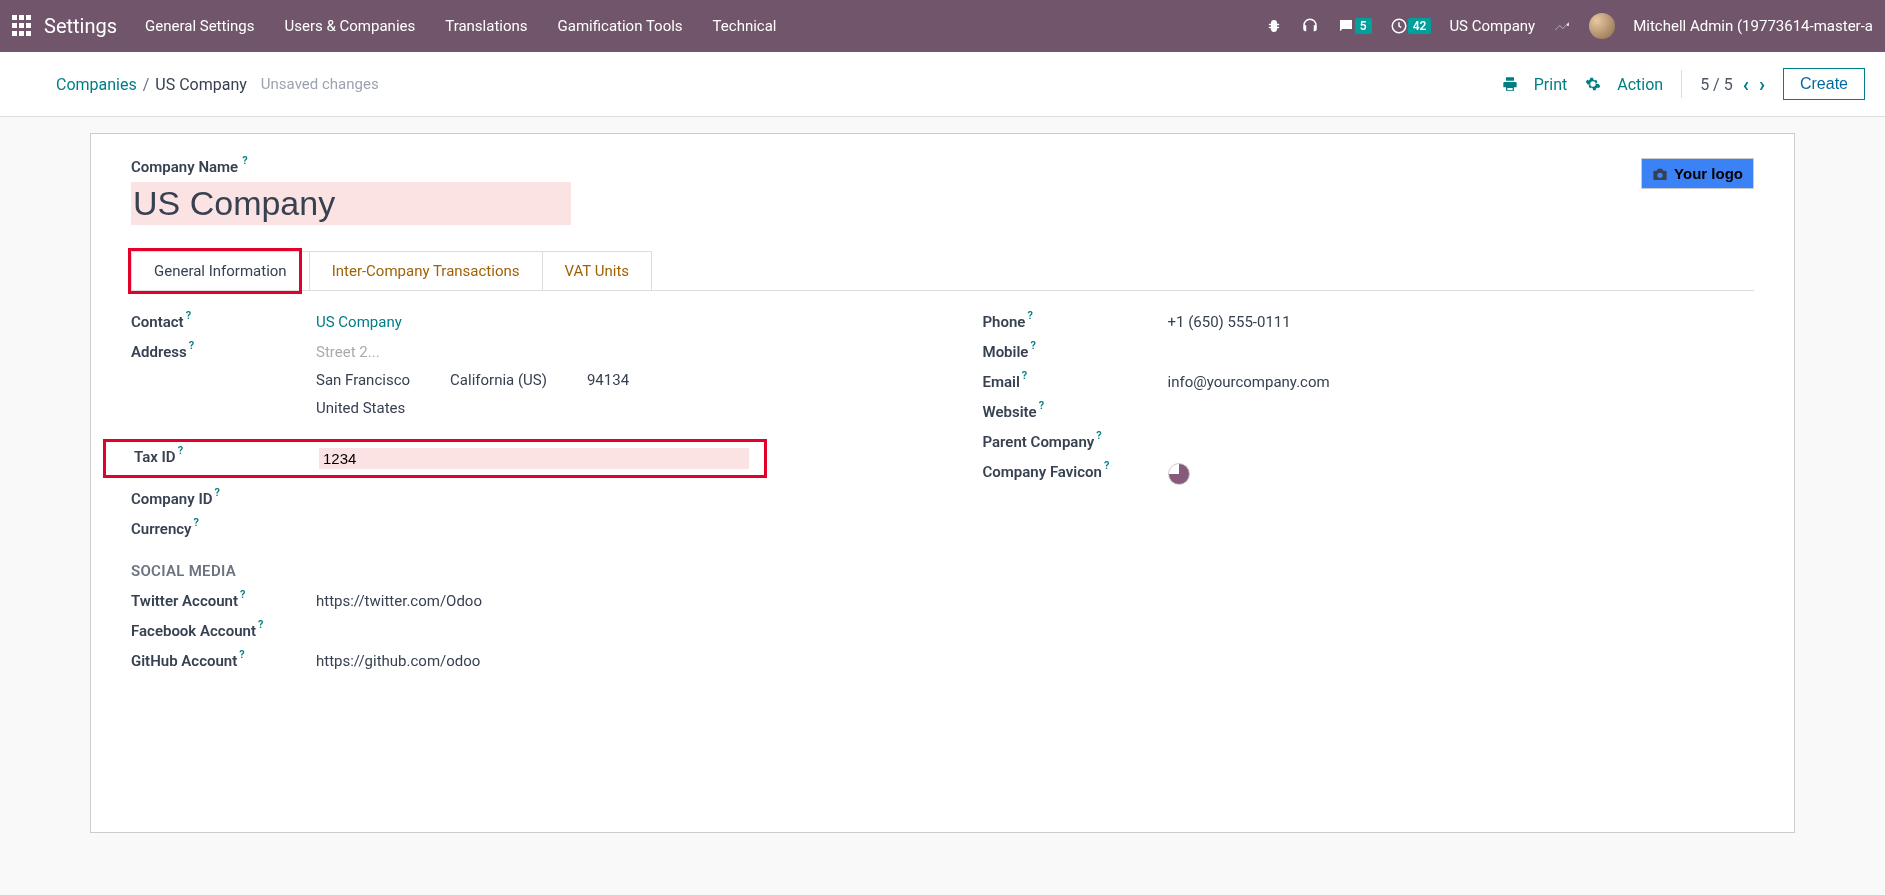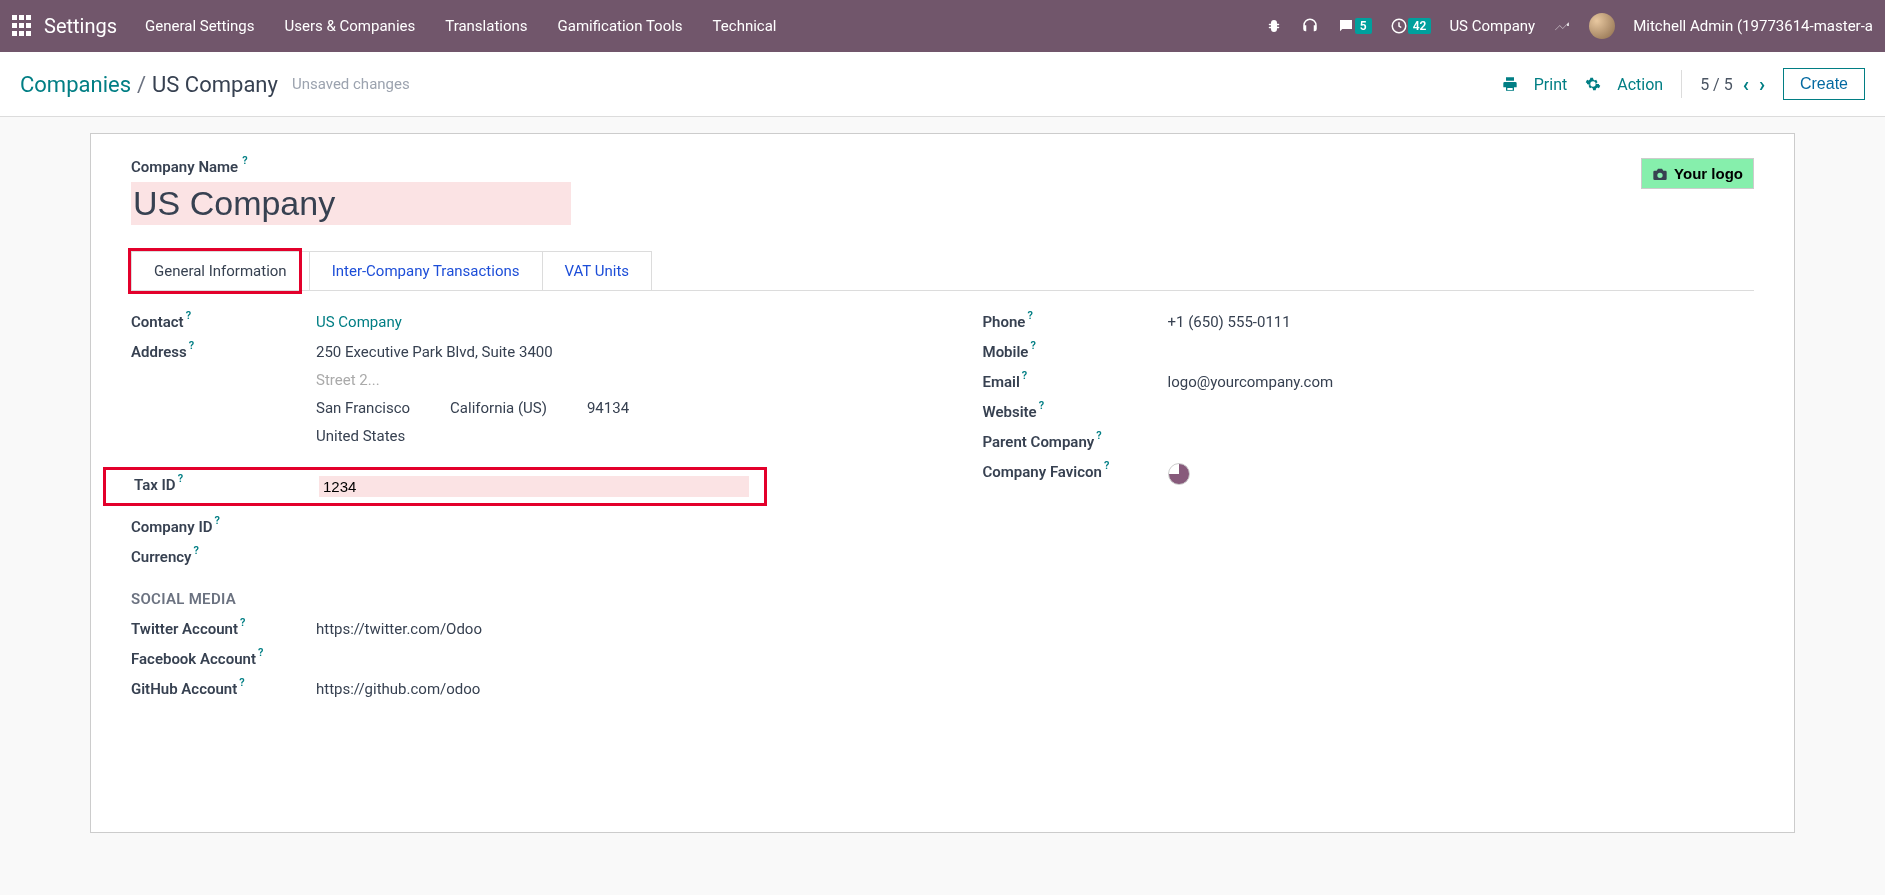--- a/index.html
+++ b/index.html
@@ -45,21 +45,21 @@
 .avatar { width: 26px; height: 26px; border-radius: 50%; background: radial-gradient(circle at 30% 30%, #e8c8a0, #8a6a4a); display:inline-block; }
 
 
 .controlbar {
   background: #fff;
   border-bottom: 1px solid #dcdcdc;
   display: flex;
   align-items: center;
   padding: 16px 20px;
 }
-.breadcrumb { font-size: 22px; display: flex; align-items: center; gap: 6px; }
+.breadcrumb { font-size: 16px; display: flex; align-items: center; gap: 6px; margin-left: 36px; }
 .breadcrumb a { color: #017e84; cursor: pointer; }
 .breadcrumb .sep { color: #6b7280; }
 .breadcrumb .current { color: #374151; }
 .unsaved { color: #9ca3af; font-size: 15px; margin-left: 14px; }
 .control-actions { margin-left: auto; display: flex; align-items: center; gap: 18px; }
 .ctrl-link { color: #017e84; cursor: pointer; display: inline-flex; align-items: center; gap: 16px; font-size: 16px; }
 .sep-v { width: 1px; height: 28px; background: #dcdcdc; }
 .pager { color: #4b5563; font-size: 16px; display: flex; align-items: center; gap: 10px; }
 .pager .arrow { color: #017e84; cursor: pointer; font-size: 20px; font-weight: bold; user-select:none; }
 .create-btn { border: 1px solid #017e84; color: #0369a1; background: #fff; padding: 6px 16px; font-size: 16px; cursor: pointer; }
@@ -79,37 +79,37 @@
   font-size: 34px;
   color: #374151;
   background: #fbe3e4;
   border: none;
   padding: 2px 12px 2px 2px;
   margin-top: 6px;
   width: 440px;
 }
 .logo-btn {
   border: 1px solid #ccc;
-  background: #86efac;
+  background: #3b82f6;
   padding: 6px 10px;
   display: inline-flex;
   align-items: center;
   gap: 6px;
   font-weight: 600;
   font-size: 15px;
   cursor: pointer;
 }
 
 
 .tabs { display: flex; margin-top: 26px; border-bottom: 1px solid #dcdcdc; }
 .tab {
   padding: 10px 22px;
   border: 1px solid #dcdcdc;
   border-bottom: none;
-  color: #1d4ed8;
+  color: #a16207;
   background: #fff;
   cursor: pointer;
   font-size: 15px;
   margin-right: -1px;
 }
 .tab.active { color: #374151; position: relative; }
 .tab-active-highlight { position: absolute; border: 3px solid #e3002b; pointer-events: none; }
 
 
 .form-grid {
@@ -261,21 +261,20 @@
               <span class="help-q">?</span>
             </span>
           <span class="val"><a>US Company</a></span>
         </div>
         <div class="row">
           <span class="lbl">
               <span>Address</span>
               <span class="help-q">?</span>
             </span>
           <span class="val">
-            <div class="addr-line">250 Executive Park Blvd, Suite 3400</div>
             <div class="addr-line placeholder">Street 2...</div>
             <div class="addr-line city-state-zip">
               <span>San Francisco</span>
               <span>California (US)</span>
               <span>94134</span>
             </div>
             <div class="addr-line">United States</div>
           </span>
         </div>
         <div class="row tax-row-highlight">
@@ -335,21 +334,21 @@
               <span>Mobile</span>
               <span class="help-q">?</span>
             </span>
           <span class="val"></span>
         </div>
         <div class="row">
           <span class="lbl">
               <span>Email</span>
               <span class="help-q">?</span>
             </span>
-          <span class="val">logo@yourcompany.com</span>
+          <span class="val">info@yourcompany.com</span>
         </div>
         <div class="row">
           <span class="lbl">
               <span>Website</span>
               <span class="help-q">?</span>
             </span>
         </div>
         <div class="row">
           <span class="lbl">
               <span>Parent Company</span>

